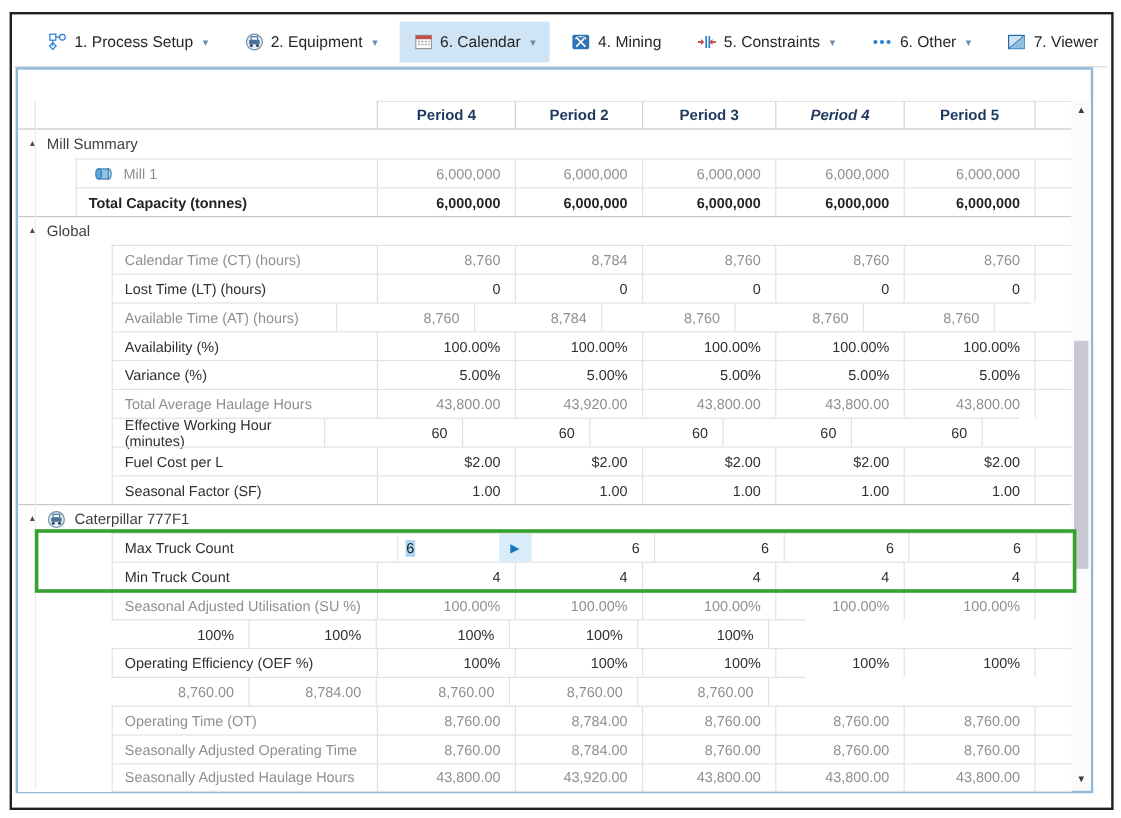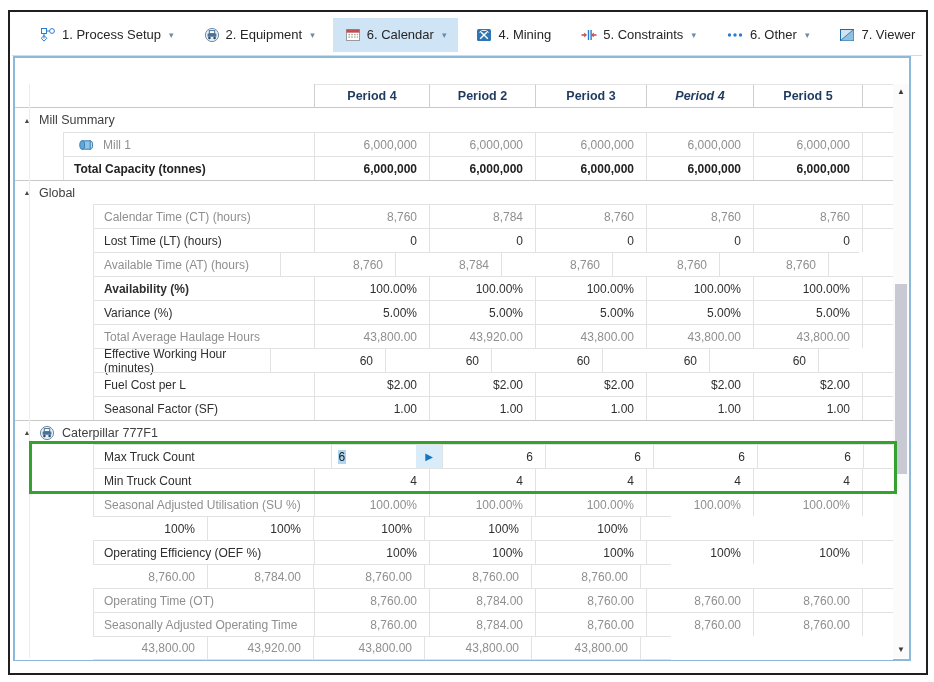--- a/index.html
+++ b/index.html
@@ -258,21 +258,21 @@
         </div>
         <div class="cell num readonly" style="width: 115px;">8,760</div>
         <div class="cell num readonly" style="width: 106px;">8,784</div>
         <div class="cell num readonly" style="width: 111px;">8,760</div>
         <div class="cell num readonly" style="width: 107px;">8,760</div>
         <div class="cell num readonly" style="width: 109px;">8,760</div>
         <div class="cell filler"></div>
       </div>
       <div class="row data">
         <div class="spacer" style="width: 78px;"></div>
-        <div class="cell label" style="width: 222px; font-weight: bold;">
+        <div class="cell label" style="width: 222px;">
           <span>Availability (%)</span>
         </div>
         <div class="cell num" style="width: 115px;">100.00%</div>
         <div class="cell num" style="width: 106px;">100.00%</div>
         <div class="cell num" style="width: 111px;">100.00%</div>
         <div class="cell num" style="width: 107px;">100.00%</div>
         <div class="cell num" style="width: 109px;">100.00%</div>
         <div class="cell filler"></div>
       </div>
       <div class="row data">
@@ -436,20 +436,23 @@
         </div>
         <div class="cell num readonly" style="width: 115px;">8,760.00</div>
         <div class="cell num readonly" style="width: 106px;">8,784.00</div>
         <div class="cell num readonly" style="width: 111px;">8,760.00</div>
         <div class="cell num readonly" style="width: 107px;">8,760.00</div>
         <div class="cell num readonly" style="width: 109px;">8,760.00</div>
         <div class="cell filler"></div>
       </div>
       <div class="row data last">
         <div class="spacer" style="width: 78px;"></div>
+        <div class="cell label readonly" style="width: 222px;">
+          <span>Seasonally Adjusted Haulage Hours</span>
+        </div>
         <div class="cell num readonly" style="width: 115px;">43,800.00</div>
         <div class="cell num readonly" style="width: 106px;">43,920.00</div>
         <div class="cell num readonly" style="width: 111px;">43,800.00</div>
         <div class="cell num readonly" style="width: 107px;">43,800.00</div>
         <div class="cell num readonly" style="width: 109px;">43,800.00</div>
         <div class="cell filler"></div>
       </div>
     </div>
   <div class="gutterline"></div>
 

